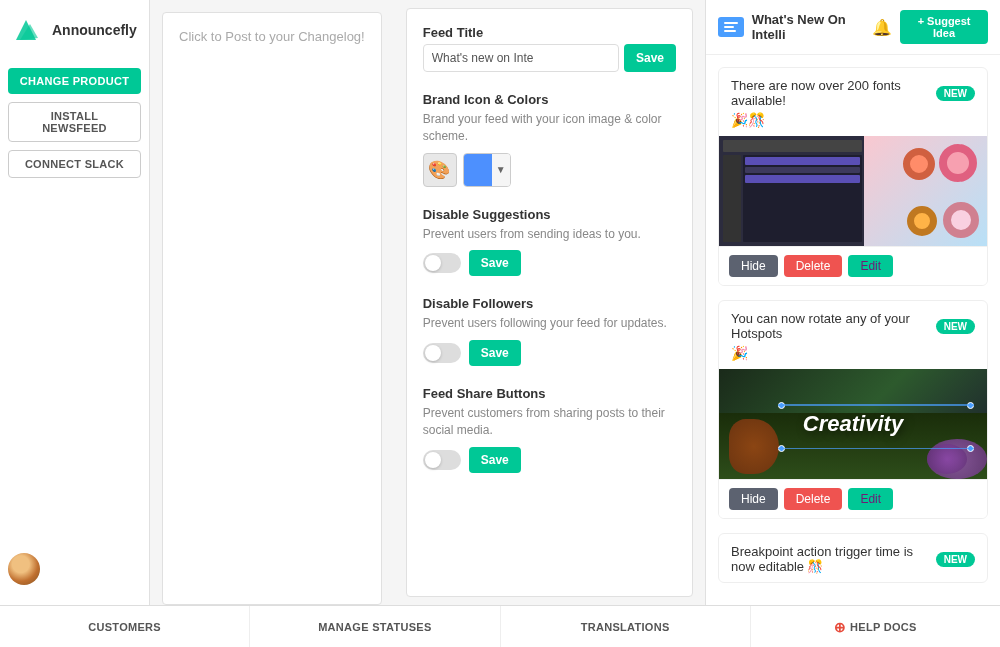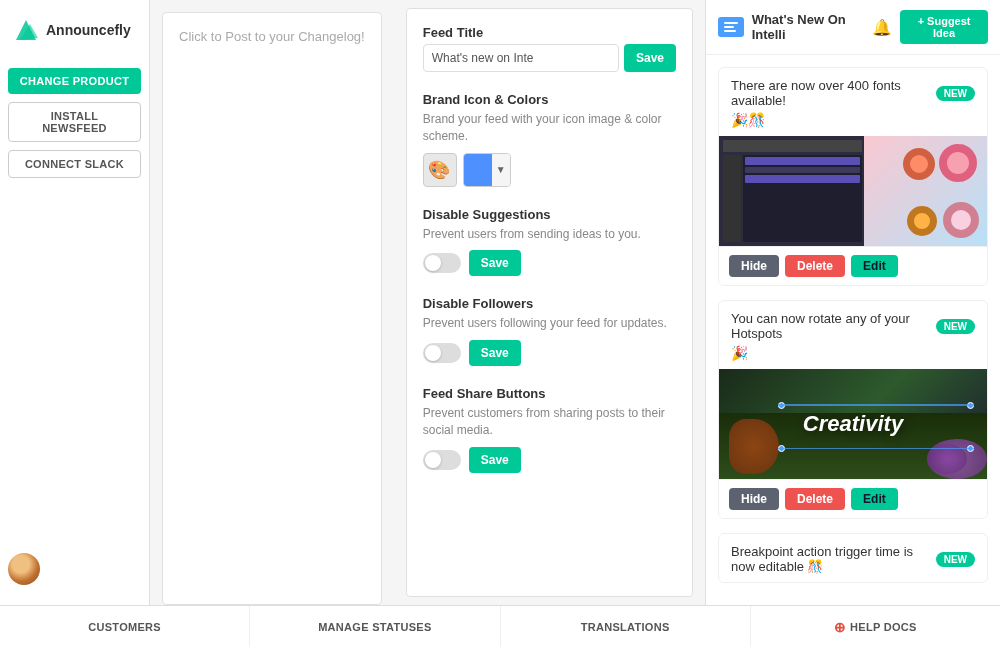--- a/index.html
+++ b/index.html
@@ -2,21 +2,21 @@
 <html><head>
   <meta charset="utf-8">
   <style>
     * { box-sizing: border-box; margin: 0; padding: 0; }
     body { font-family: -apple-system, BlinkMacSystemFont, 'Segoe UI', sans-serif; font-size: 13px; background: #f5f5f5; display: flex; flex-direction: column; height: 647px; overflow: hidden; }
 
     .app-wrapper { display: flex; flex: 1; overflow: hidden; }
 
     
     .sidebar { width: 150px; background: #fff; border-right: 1px solid #e0e0e0; display: flex; flex-direction: column; padding: 12px 8px; }
-    .logo-area { display: flex; align-items: center; gap: 6px; margin-bottom: 20px; padding: 4px; }
+    .logo-area { display: flex; align-items: center; gap: 12px; margin-bottom: 20px; padding: 4px; }
     .logo-icon { width: 28px; height: 28px; }
     .logo-text { font-size: 14px; font-weight: 700; color: #333; }
     .sidebar-btn { display: block; width: 100%; padding: 7px 10px; margin-bottom: 8px; background: #00c896; color: #fff; border: none; border-radius: 4px; font-size: 11px; font-weight: 600; cursor: pointer; text-align: center; letter-spacing: 0.3px; }
     .sidebar-btn.outline { background: #fff; color: #555; border: 1px solid #ccc; }
     .sidebar-spacer { flex: 1; }
     .avatar-area { display: flex; align-items: center; gap: 6px; padding: 8px 0; }
     .avatar { width: 32px; height: 32px; border-radius: 50%; background: linear-gradient(135deg, #a78bfa, #60a5fa, #f9a8d4); }
 
     
     .main-content { flex: 1; display: flex; overflow: hidden; }
@@ -61,24 +61,24 @@
     .bell-btn { background: none; border: none; cursor: pointer; font-size: 16px; color: #888; }
     .suggest-btn { padding: 5px 10px; background: #00c896; color: #fff; border: none; border-radius: 4px; font-size: 11px; font-weight: 600; cursor: pointer; }
 
     .right-feed { flex: 1; overflow-y: auto; padding: 12px; }
 
     .feed-entry { background: #fff; border: 1px solid #eee; border-radius: 6px; margin-bottom: 14px; overflow: hidden; }
     .feed-entry-header { padding: 10px 12px 8px 12px; }
     .feed-entry-badge { display: inline-block; padding: 2px 8px; background: #00c896; color: #fff; border-radius: 10px; font-size: 10px; font-weight: 700; margin-left: 8px; vertical-align: middle; }
     .feed-entry-title-row { display: flex; align-items: center; justify-content: space-between; }
     .feed-actions { display: flex; gap: 6px; padding: 8px 10px; background: #fff; border-top: 1px solid #f0f0f0; }
-    .feed-action-btn { padding: 4px 12px; border-radius: 4px; font-size: 12px; font-weight: 700; cursor: pointer; border: none; }
+    .feed-action-btn { padding: 4px 12px; border-radius: 4px; font-size: 12px; font-weight: 400; cursor: pointer; border: none; }
     .feed-action-hide { background: #5c6270; color: #fff; }
     .feed-action-delete { background: #ef5350; color: #fff; }
-    .feed-action-edit { background: #00c896; color: #0f172a; }
+    .feed-action-edit { background: #00c896; color: #701a75; }
 
     
     .img-placeholder { width: 100%; height: 110px; position: relative; overflow: hidden; }
     .img-donut { background: linear-gradient(135deg, #f8c8d4 0%, #a8d8ea 50%, #f9e4b7 100%); }
     .img-creativity { background: linear-gradient(135deg, #2d4a2d 0%, #3a6b3a 40%, #1a1a2e 100%); position: relative; }
     .img-creativity-text { position: absolute; top: 50%; left: 50%; transform: translate(-50%, -50%); font-size: 22px; font-weight: 900; color: #fff; font-style: italic; text-shadow: 2px 2px 8px rgba(0,0,0,0.5); }
 
     
     .bottom-bar { display: flex; align-items: center; background: #fff; border-top: 1px solid #ddd; padding: 0; height: 42px; }
     .bottom-btn { flex: 1; padding: 0 10px; height: 100%; border: none; background: none; font-size: 11px; font-weight: 600; color: #555; cursor: pointer; border-right: 1px solid #eee; text-transform: uppercase; letter-spacing: 0.3px; }
@@ -183,21 +183,21 @@
         <button class="bell-btn">🔔</button>
         <button class="suggest-btn">+ Suggest Idea</button>
       </div>
     </div>
 
     <div class="right-feed">
 
       <div class="feed-entry">
         <div class="feed-entry-header">
           <div class="feed-entry-title-row">
-            <span style="font-size:13px;color:#333;">There are now over 400 fonts available!</span>
+            <span style="font-size:13px;color:#333;">There are now over 200 fonts available!</span>
             <span class="feed-entry-badge">NEW</span>
           </div>
           <div style="font-size:14px;margin-top:4px;">🎉🎊</div>
         </div>
 
         <div class="img-placeholder img-donut">
           <div style="position:relative;width:100%;height:100%;overflow:hidden;">
 
             <div style="position:absolute;top:0;left:0;width:55%;height:100%;background:#2c2c3e;display:flex;flex-direction:column;padding:4px;">
               <div style="background:#444;height:12px;margin-bottom:3px;border-radius:1px;"></div>

